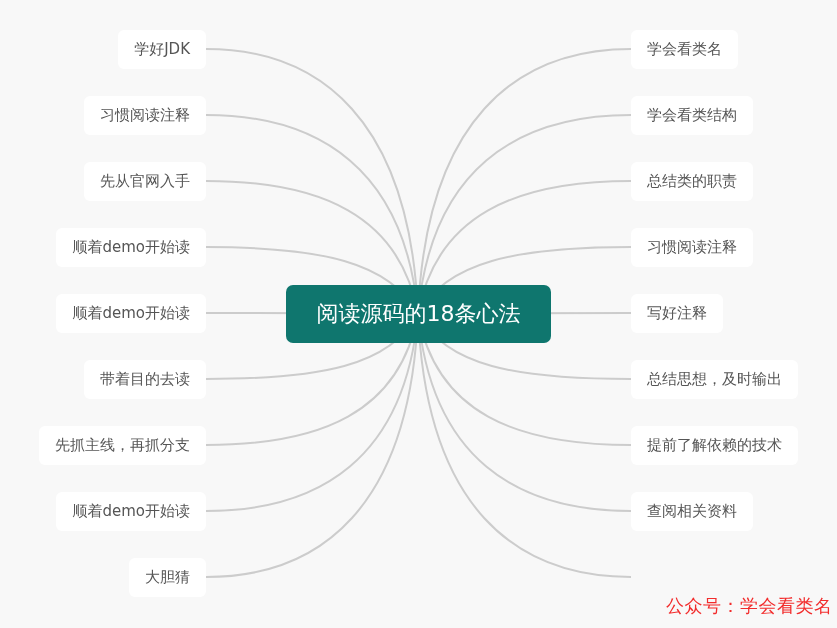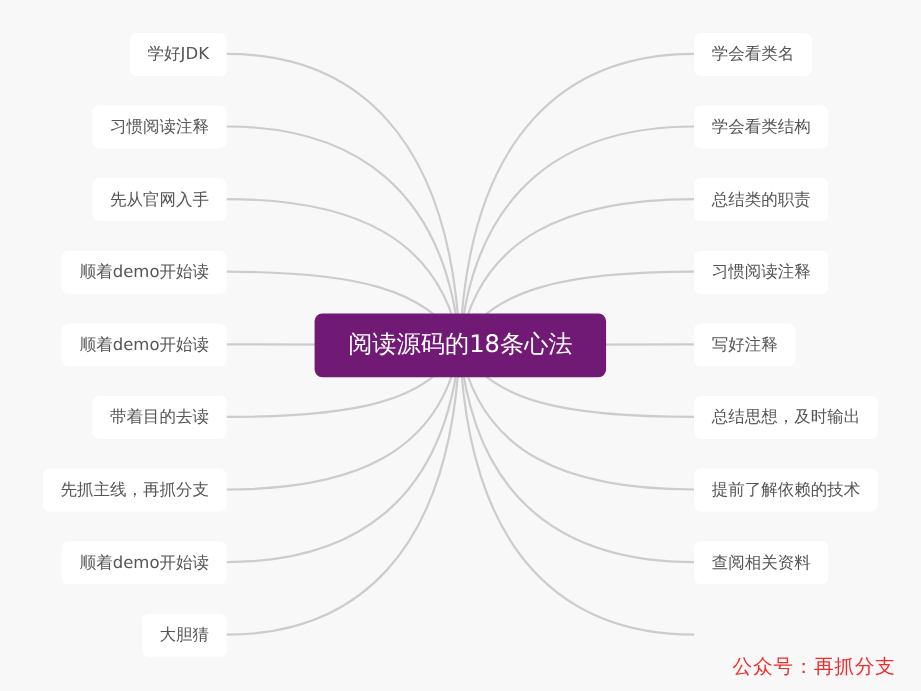--- a/index.html
+++ b/index.html
@@ -50,21 +50,21 @@
       left: 631px;
       text-align: left;
     }
     .center-node {
       position: absolute;
       left: 286px;
       top: 285px;
       width: 265px;
       height: 58px;
       line-height: 58px;
-      background: #701a75;
+      background: #0f766e;
       color: #ffffff;
       font-size: 22px;
       text-align: center;
       border-radius: 7px;
       cursor: pointer;
       white-space: nowrap;
     }
     .watermark {
       position: absolute;
       left: 666px;
@@ -118,14 +118,14 @@
 
   <div class="node right" style="top:96px">学会看类结构</div>
   <div class="node right" style="top:30px">学会看类名</div>
   <div class="node right" style="top:162px">总结类的职责</div>
   <div class="node right" style="top:228px">习惯阅读注释</div>
   <div class="node right" style="top:294px">写好注释</div>
   <div class="node right" style="top:360px">总结思想，及时输出</div>
   <div class="node right" style="top:426px">提前了解依赖的技术</div>
   <div class="node right" style="top:492px">查阅相关资料</div>
 
-  <div class="watermark">公众号：再抓分支</div>
+  <div class="watermark">公众号：学会看类名</div>
 </div>
 
 </body></html>

